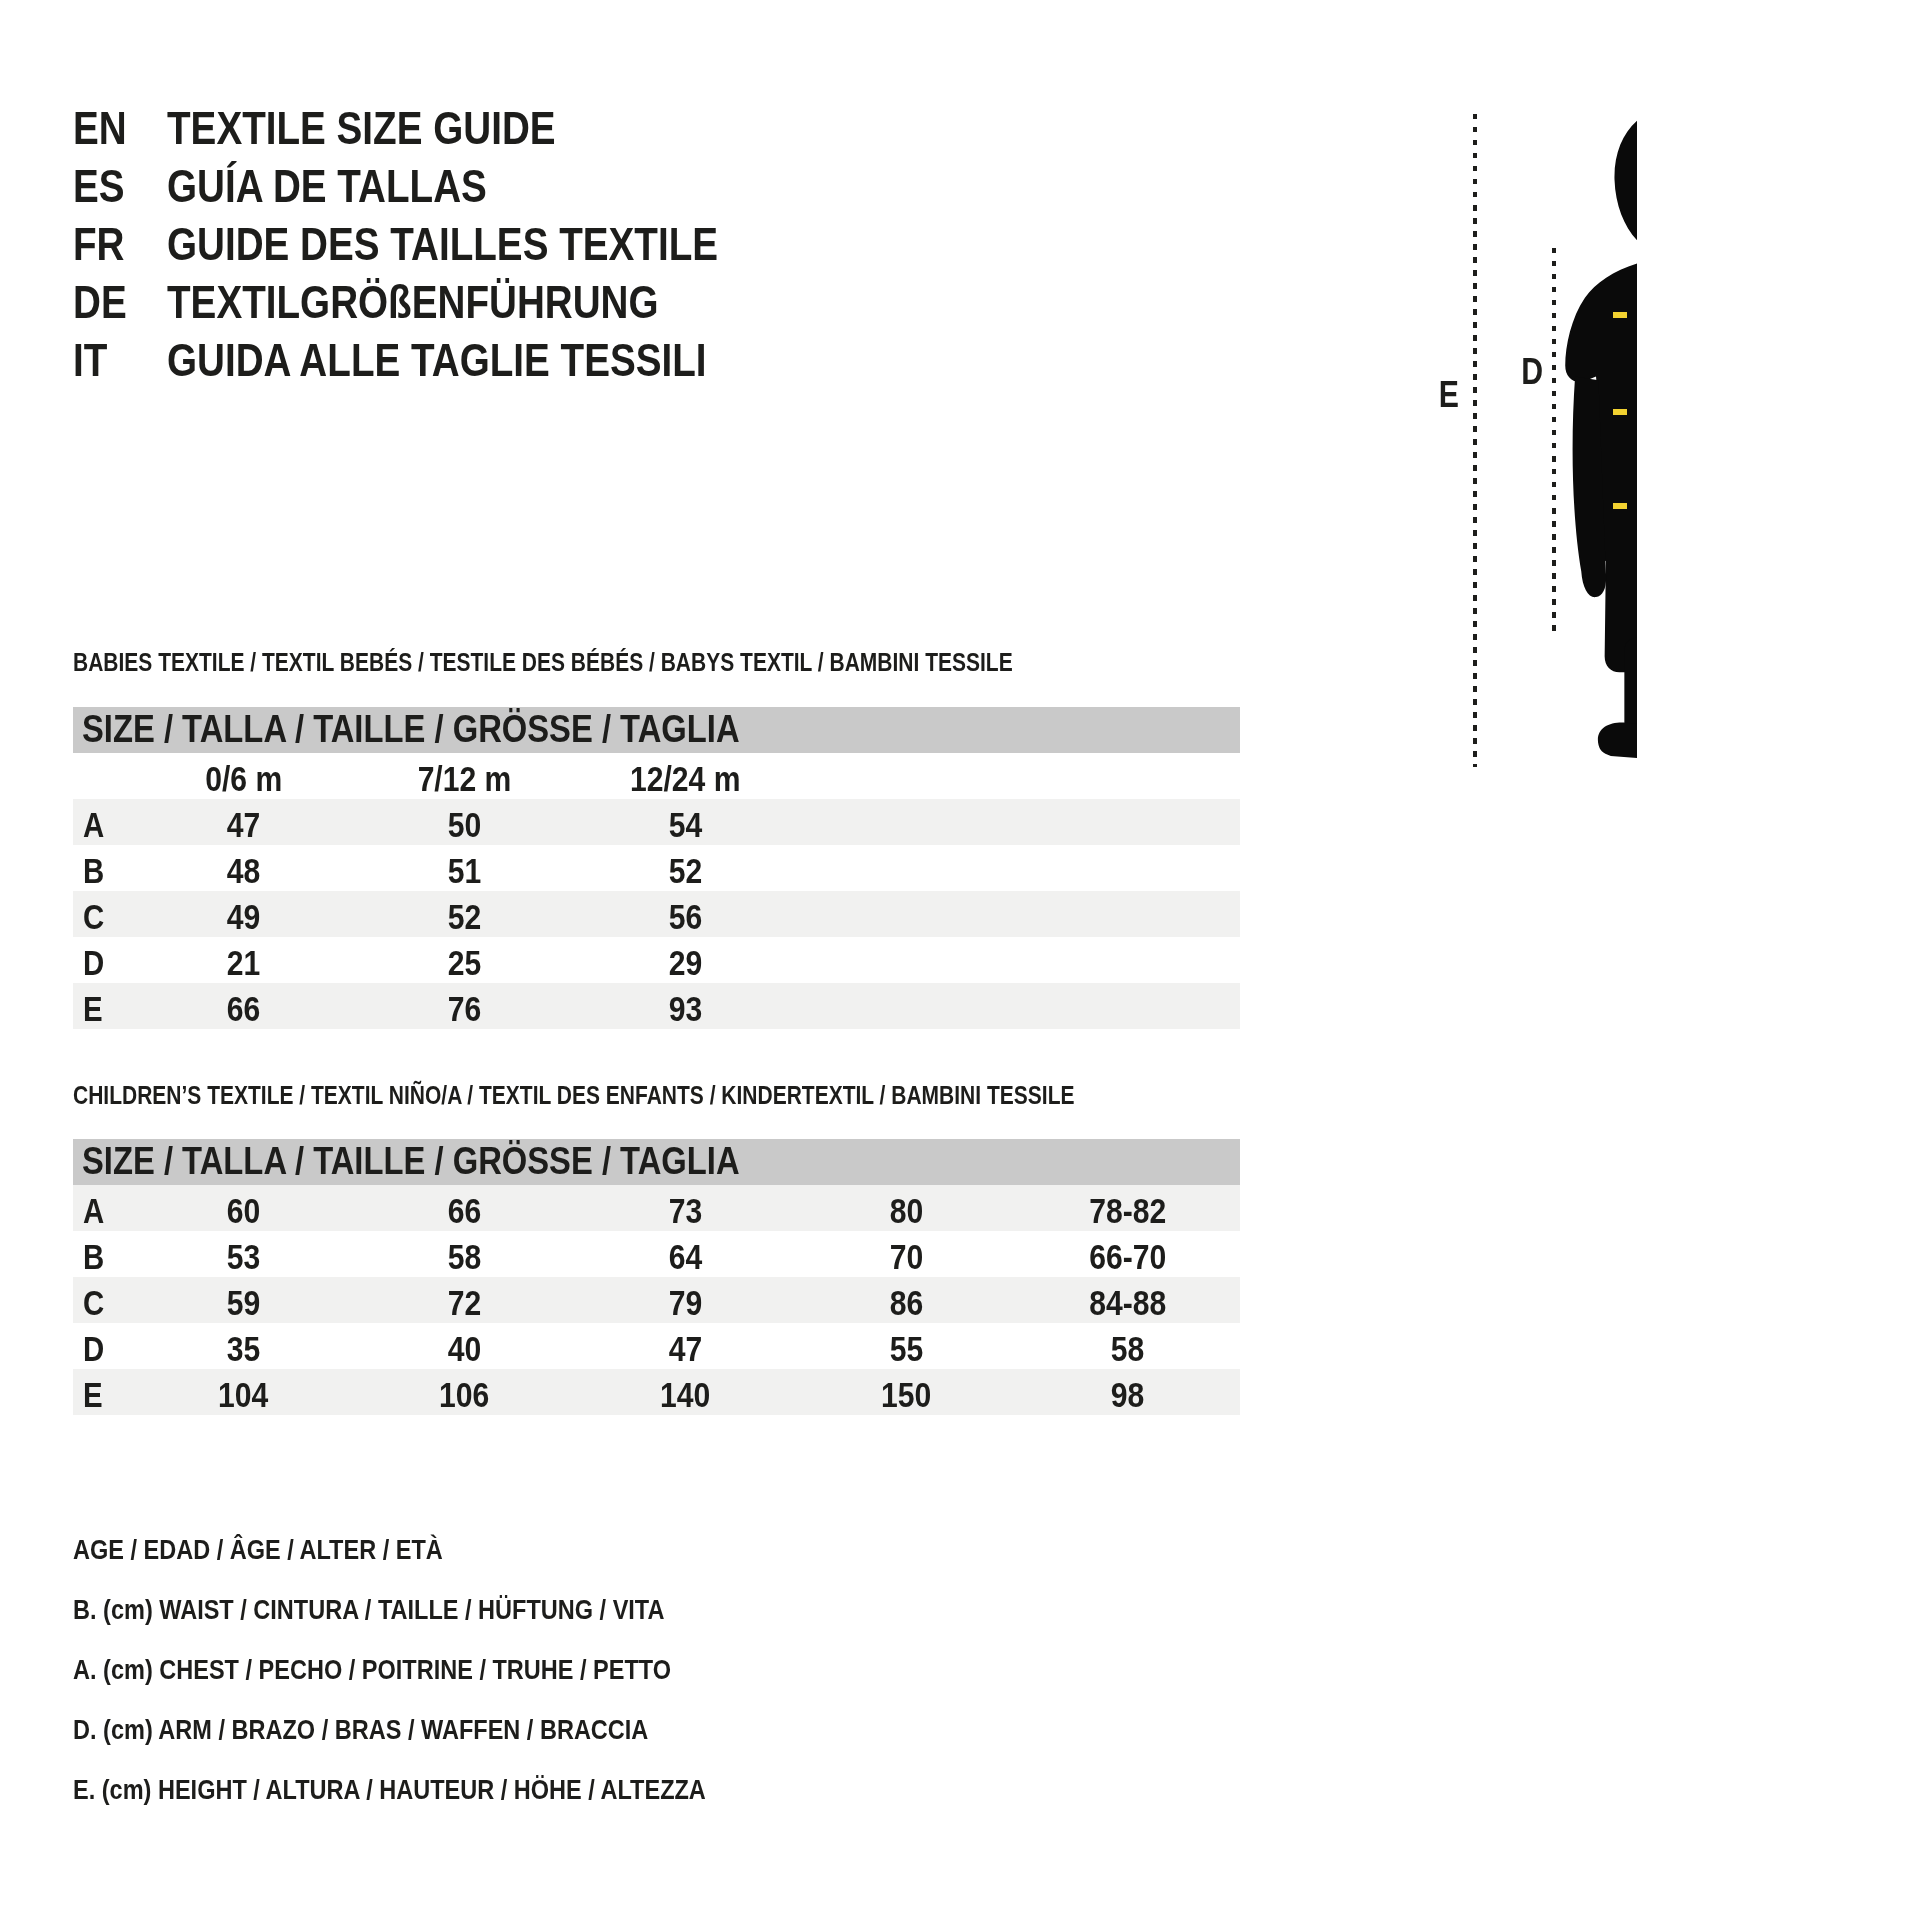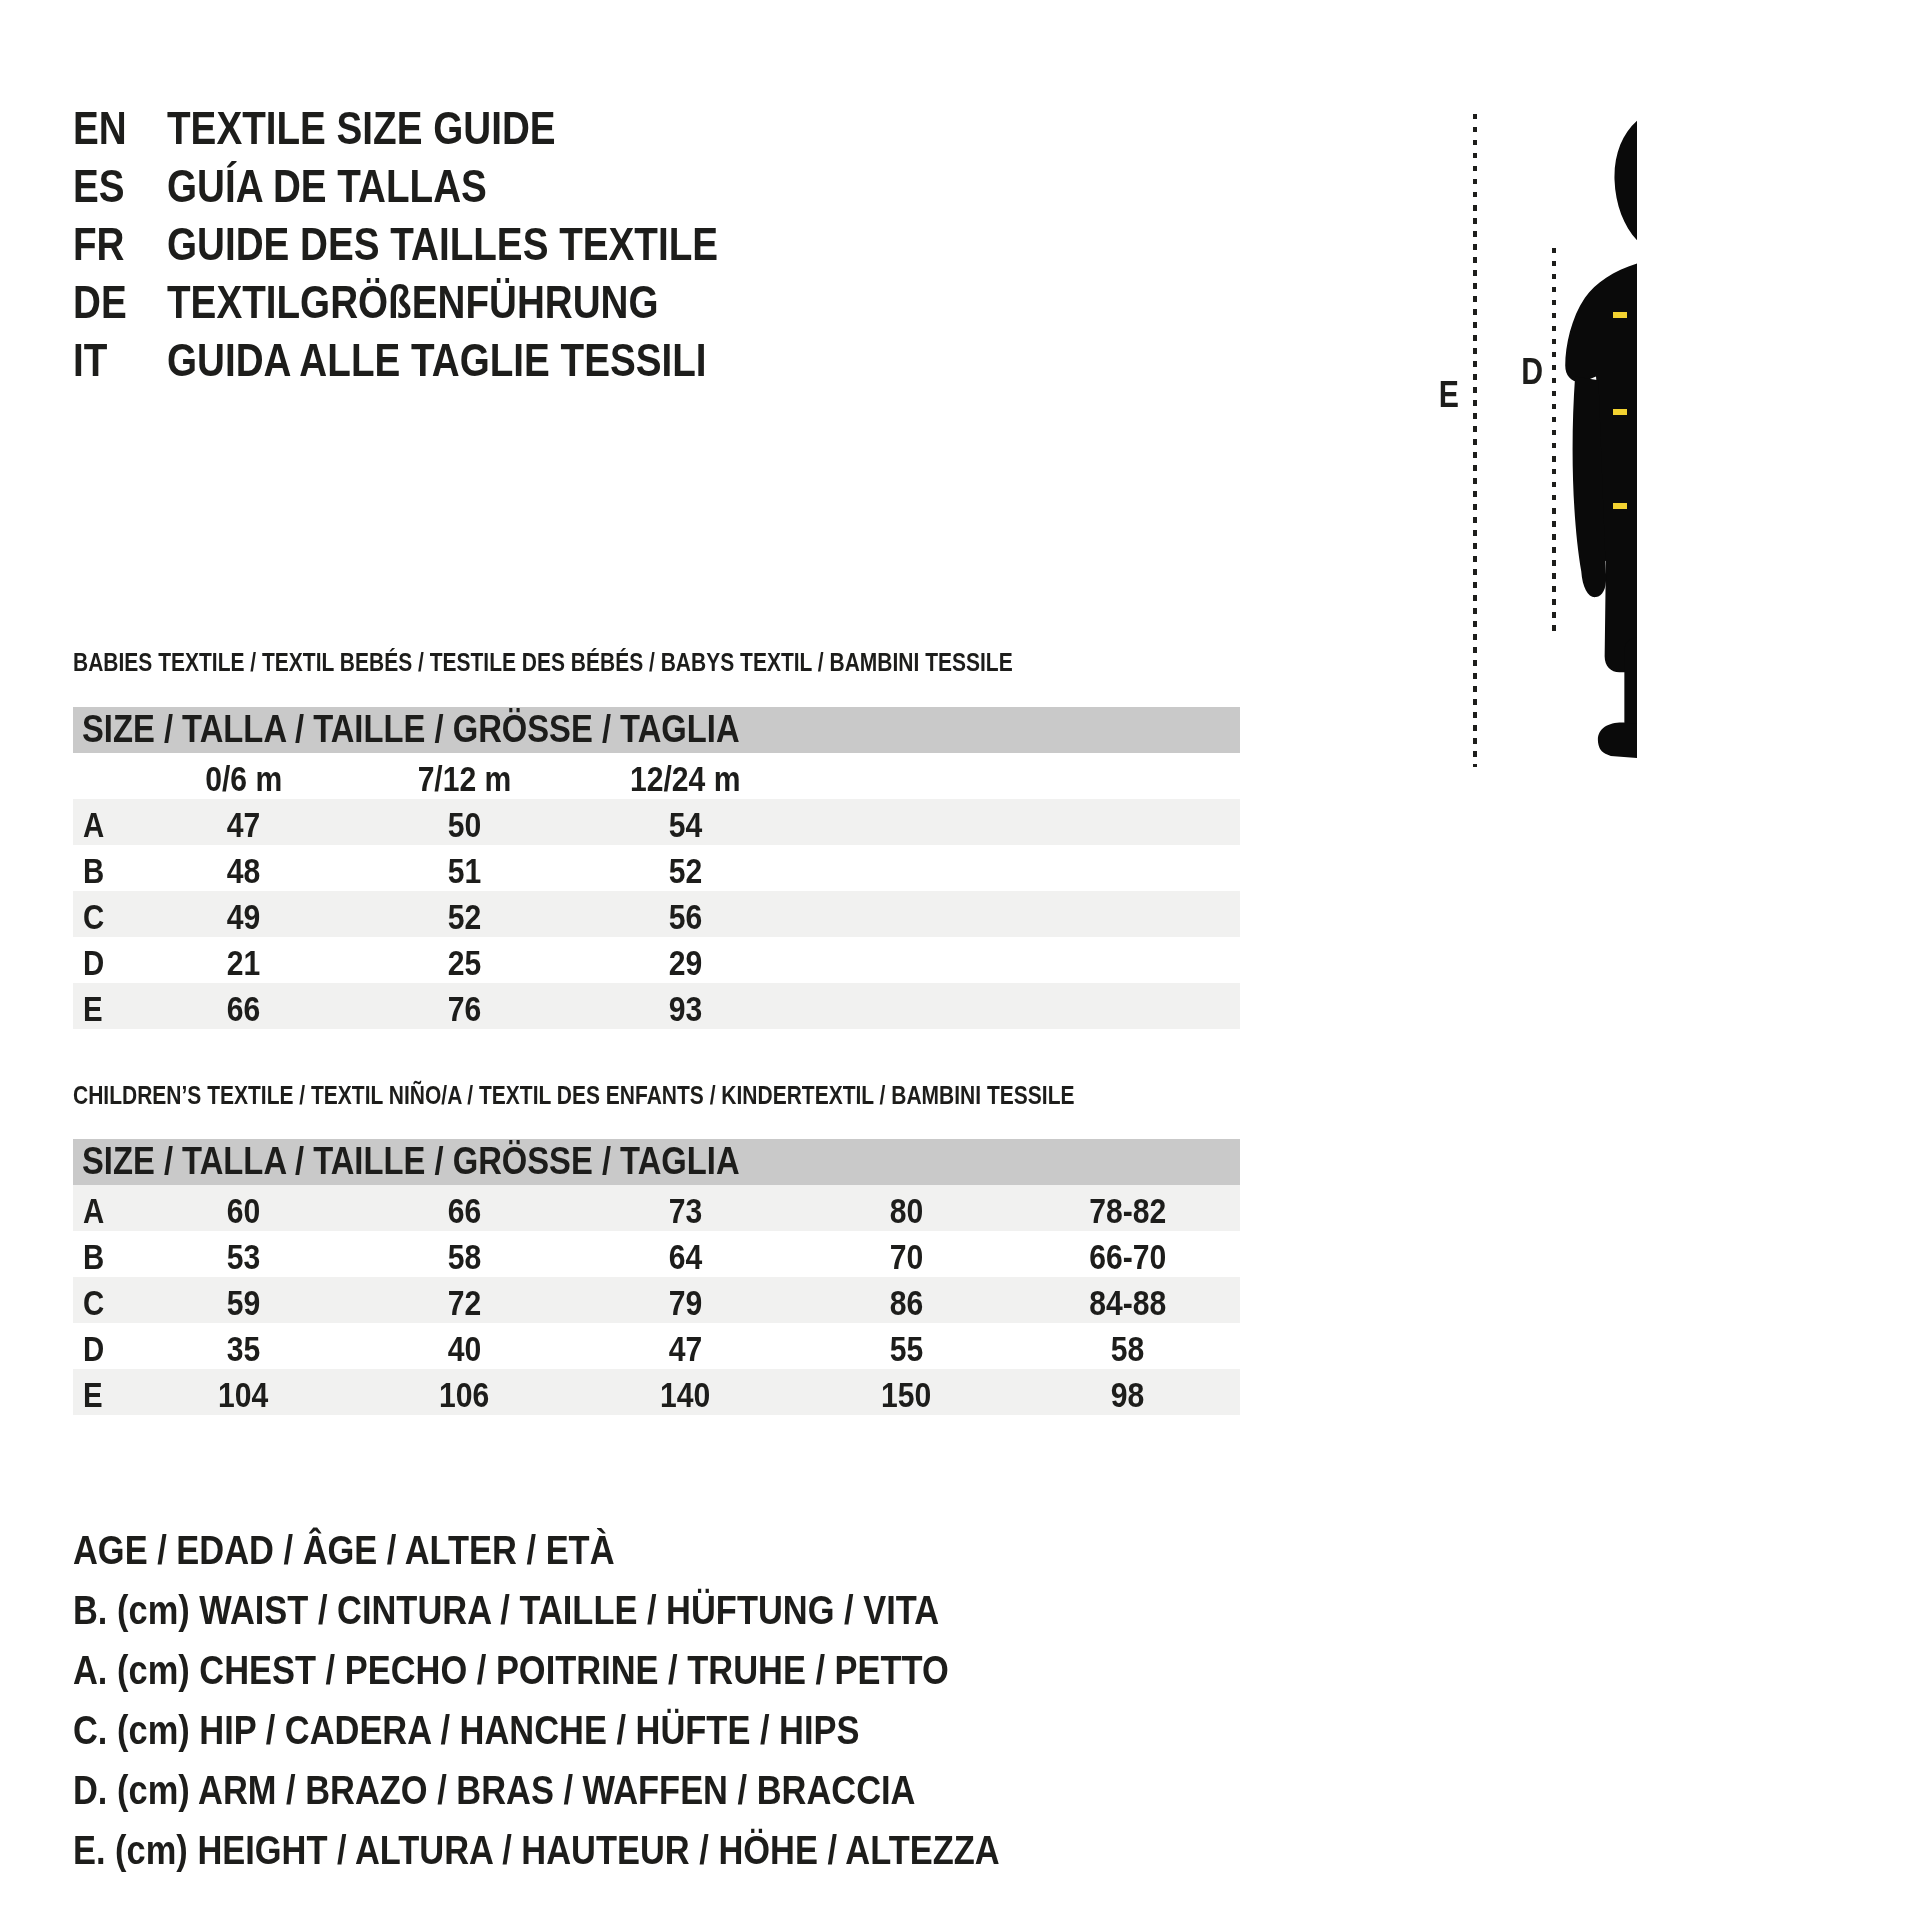--- a/index.html
+++ b/index.html
@@ -25,21 +25,21 @@
   
   .table{position:absolute;left:73px;width:1167px;}
   .thead{height:46px;background:#c9c9c9;display:flex;align-items:flex-start;
          padding-left:8.6px;box-sizing:border-box;font-size:39px;}
   .trow{height:46px;display:flex;align-items:flex-end;font-size:35px;}
   .stripe{background:#f1f1f0;}
   .cl{width:60px;padding-left:10px;box-sizing:border-box;}
   .cv{width:221px;text-align:center;}
 
   
-  .legend{position:absolute;left:73px;top:1520px;font-size:41px;line-height:60px;}
+  .legend{position:absolute;left:73px;top:1520px;font-size:28px;line-height:60px;}
 
   
   .dletter{position:absolute;font-size:36px;line-height:36px;}
   .vdash{position:absolute;width:4.3px;
          background-image:repeating-linear-gradient(to bottom,#1d1d1b 0 5.5px,transparent 5.5px 13px);}
   .vdash.thin{width:3.7px;}
   .hdot{position:absolute;height:4.3px;
         background-image:repeating-linear-gradient(to right,#1d1d1b 0 5.5px,transparent 5.5px 13px);}
   .ydash{position:absolute;height:5.5px;
          background-image:repeating-linear-gradient(to right,#f2d230 0 13.6px,transparent 13.6px 25px);}
@@ -204,19 +204,18 @@
       <div class="cv"><span class="cxc">140</span></div>
       <div class="cv"><span class="cxc">150</span></div>
       <div class="cv"><span class="cxc">98</span></div>
     </div>
   </div>
 
   <div class="legend">
     <div><span class="cx">AGE / EDAD / ÂGE / ALTER / ETÀ</span></div>
     <div><span class="cx">B. (cm) WAIST / CINTURA / TAILLE / HÜFTUNG / VITA</span></div>
     <div><span class="cx">A. (cm) CHEST / PECHO / POITRINE / TRUHE / PETTO</span></div>
-    <div><span class="cx">C. (cm) HIP / CADERA / HANCHE / HÜFTE / HIPS</span></div>
     <div><span class="cx">D. (cm) ARM / BRAZO / BRAS / WAFFEN / BRACCIA</span></div>
     <div><span class="cx">E. (cm) HEIGHT / ALTURA / HAUTEUR / HÖHE / ALTEZZA</span></div>
   </div>
 
 </div>
 
 
 </body></html>

